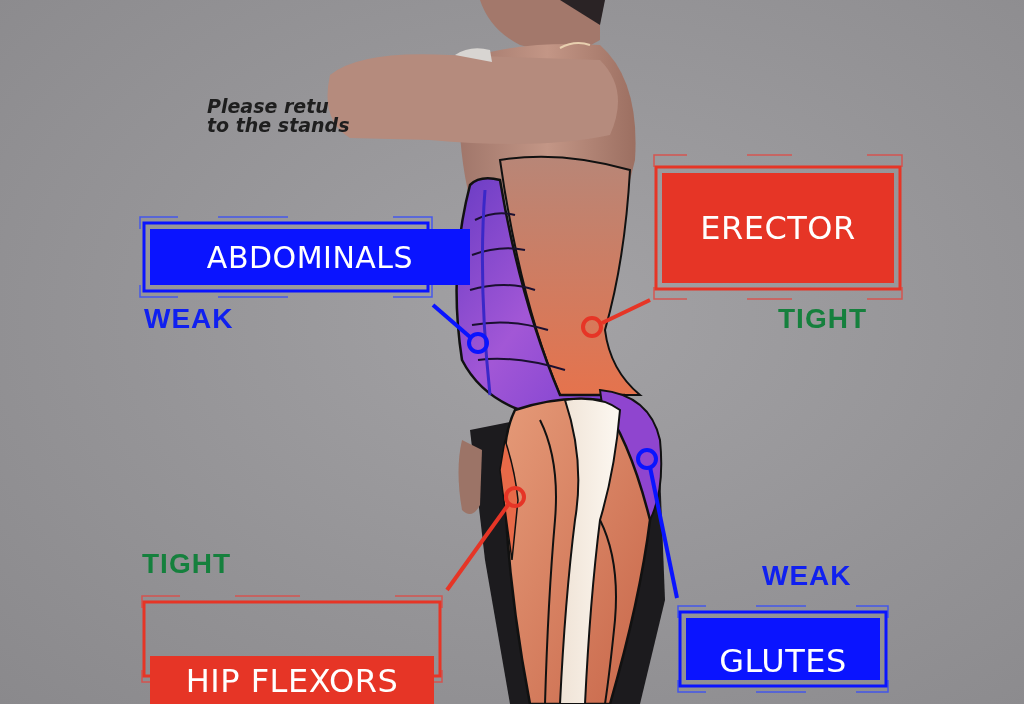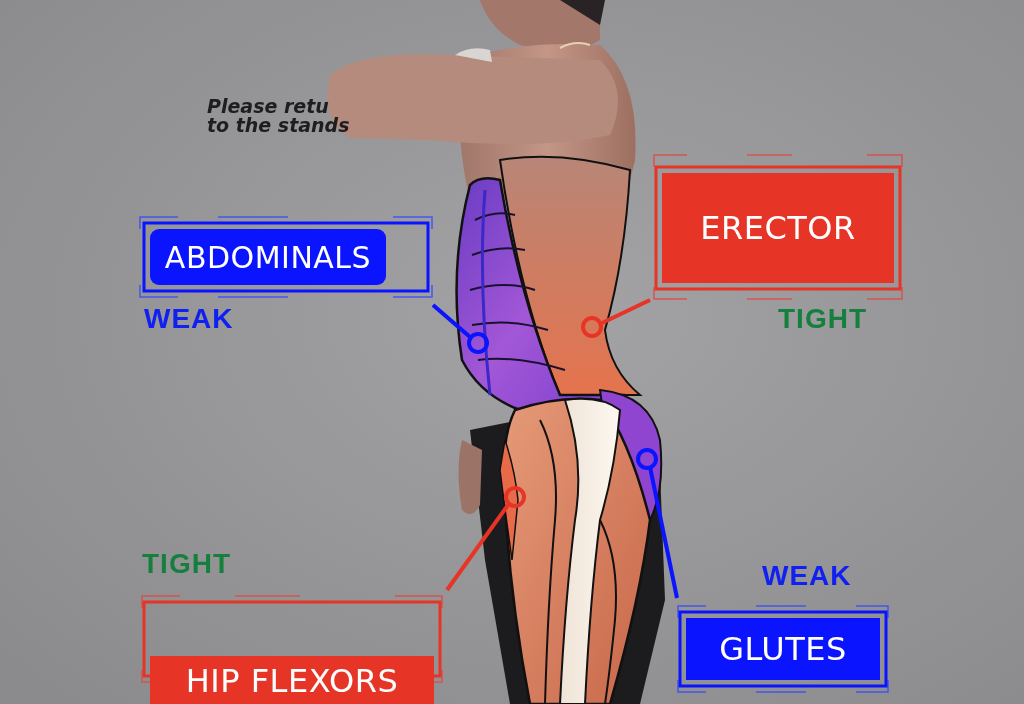--- a/index.html
+++ b/index.html
@@ -131,21 +131,21 @@
     <g stroke="#3048ff" stroke-width="1.5" fill="none" opacity="0.8">
       <path d="M2 14 V2 H40"></path>
         <path d="M80 2 H150"></path>
         <path d="M255 2 H294 V14"></path>
       <path d="M2 70 V82 H40"></path>
         <path d="M80 82 H150"></path>
         <path d="M255 82 H294 V70"></path>
     </g>
     <rect x="6" y="8" width="284" height="68" fill="none" stroke="#0a14ff" stroke-width="3"></rect>
   </svg>
-  <div class="box blue-box" style="left:12px;top:14px;width:236px;height:56px;font-size:30px;border-radius:9px;">
+  <div class="box blue-box" style="left:12px;top:14px;width:320px;height:56px;font-size:30px;">
     <span>ABDOMINALS</span>
   </div>
   <div class="status blue-text" style="left:6px;top:88px;">WEAK</div>
 </div>
 
 <div class="callout" style="left:652px; top:153px;">
   <svg class="frame" width="252" height="148" style="left:0;top:0;">
     <g stroke="#e04a44" stroke-width="1.5" fill="none" opacity="0.85">
       <path d="M2 14 V2 H35"></path>
         <path d="M95 2 H140"></path>
@@ -186,16 +186,16 @@
     <g stroke="#3048ff" stroke-width="1.5" fill="none" opacity="0.8">
       <path d="M2 14 V2 H30"></path>
         <path d="M80 2 H130"></path>
         <path d="M180 2 H212 V14"></path>
       <path d="M2 76 V88 H30"></path>
         <path d="M80 88 H130"></path>
         <path d="M180 88 H212 V76"></path>
     </g>
     <rect x="4" y="8" width="206" height="74" fill="none" stroke="#0a14ff" stroke-width="3"></rect>
   </svg>
-  <div class="box blue-box" style="left:10px;top:58px;width:194px;height:62px;font-size:32px;">
+  <div class="box blue-box" style="left:10px;top:58px;width:194px;height:62px;font-size:32px;align-items:flex-end;">
     <span>GLUTES</span>
   </div>
 </div>
 
 </body></html>

